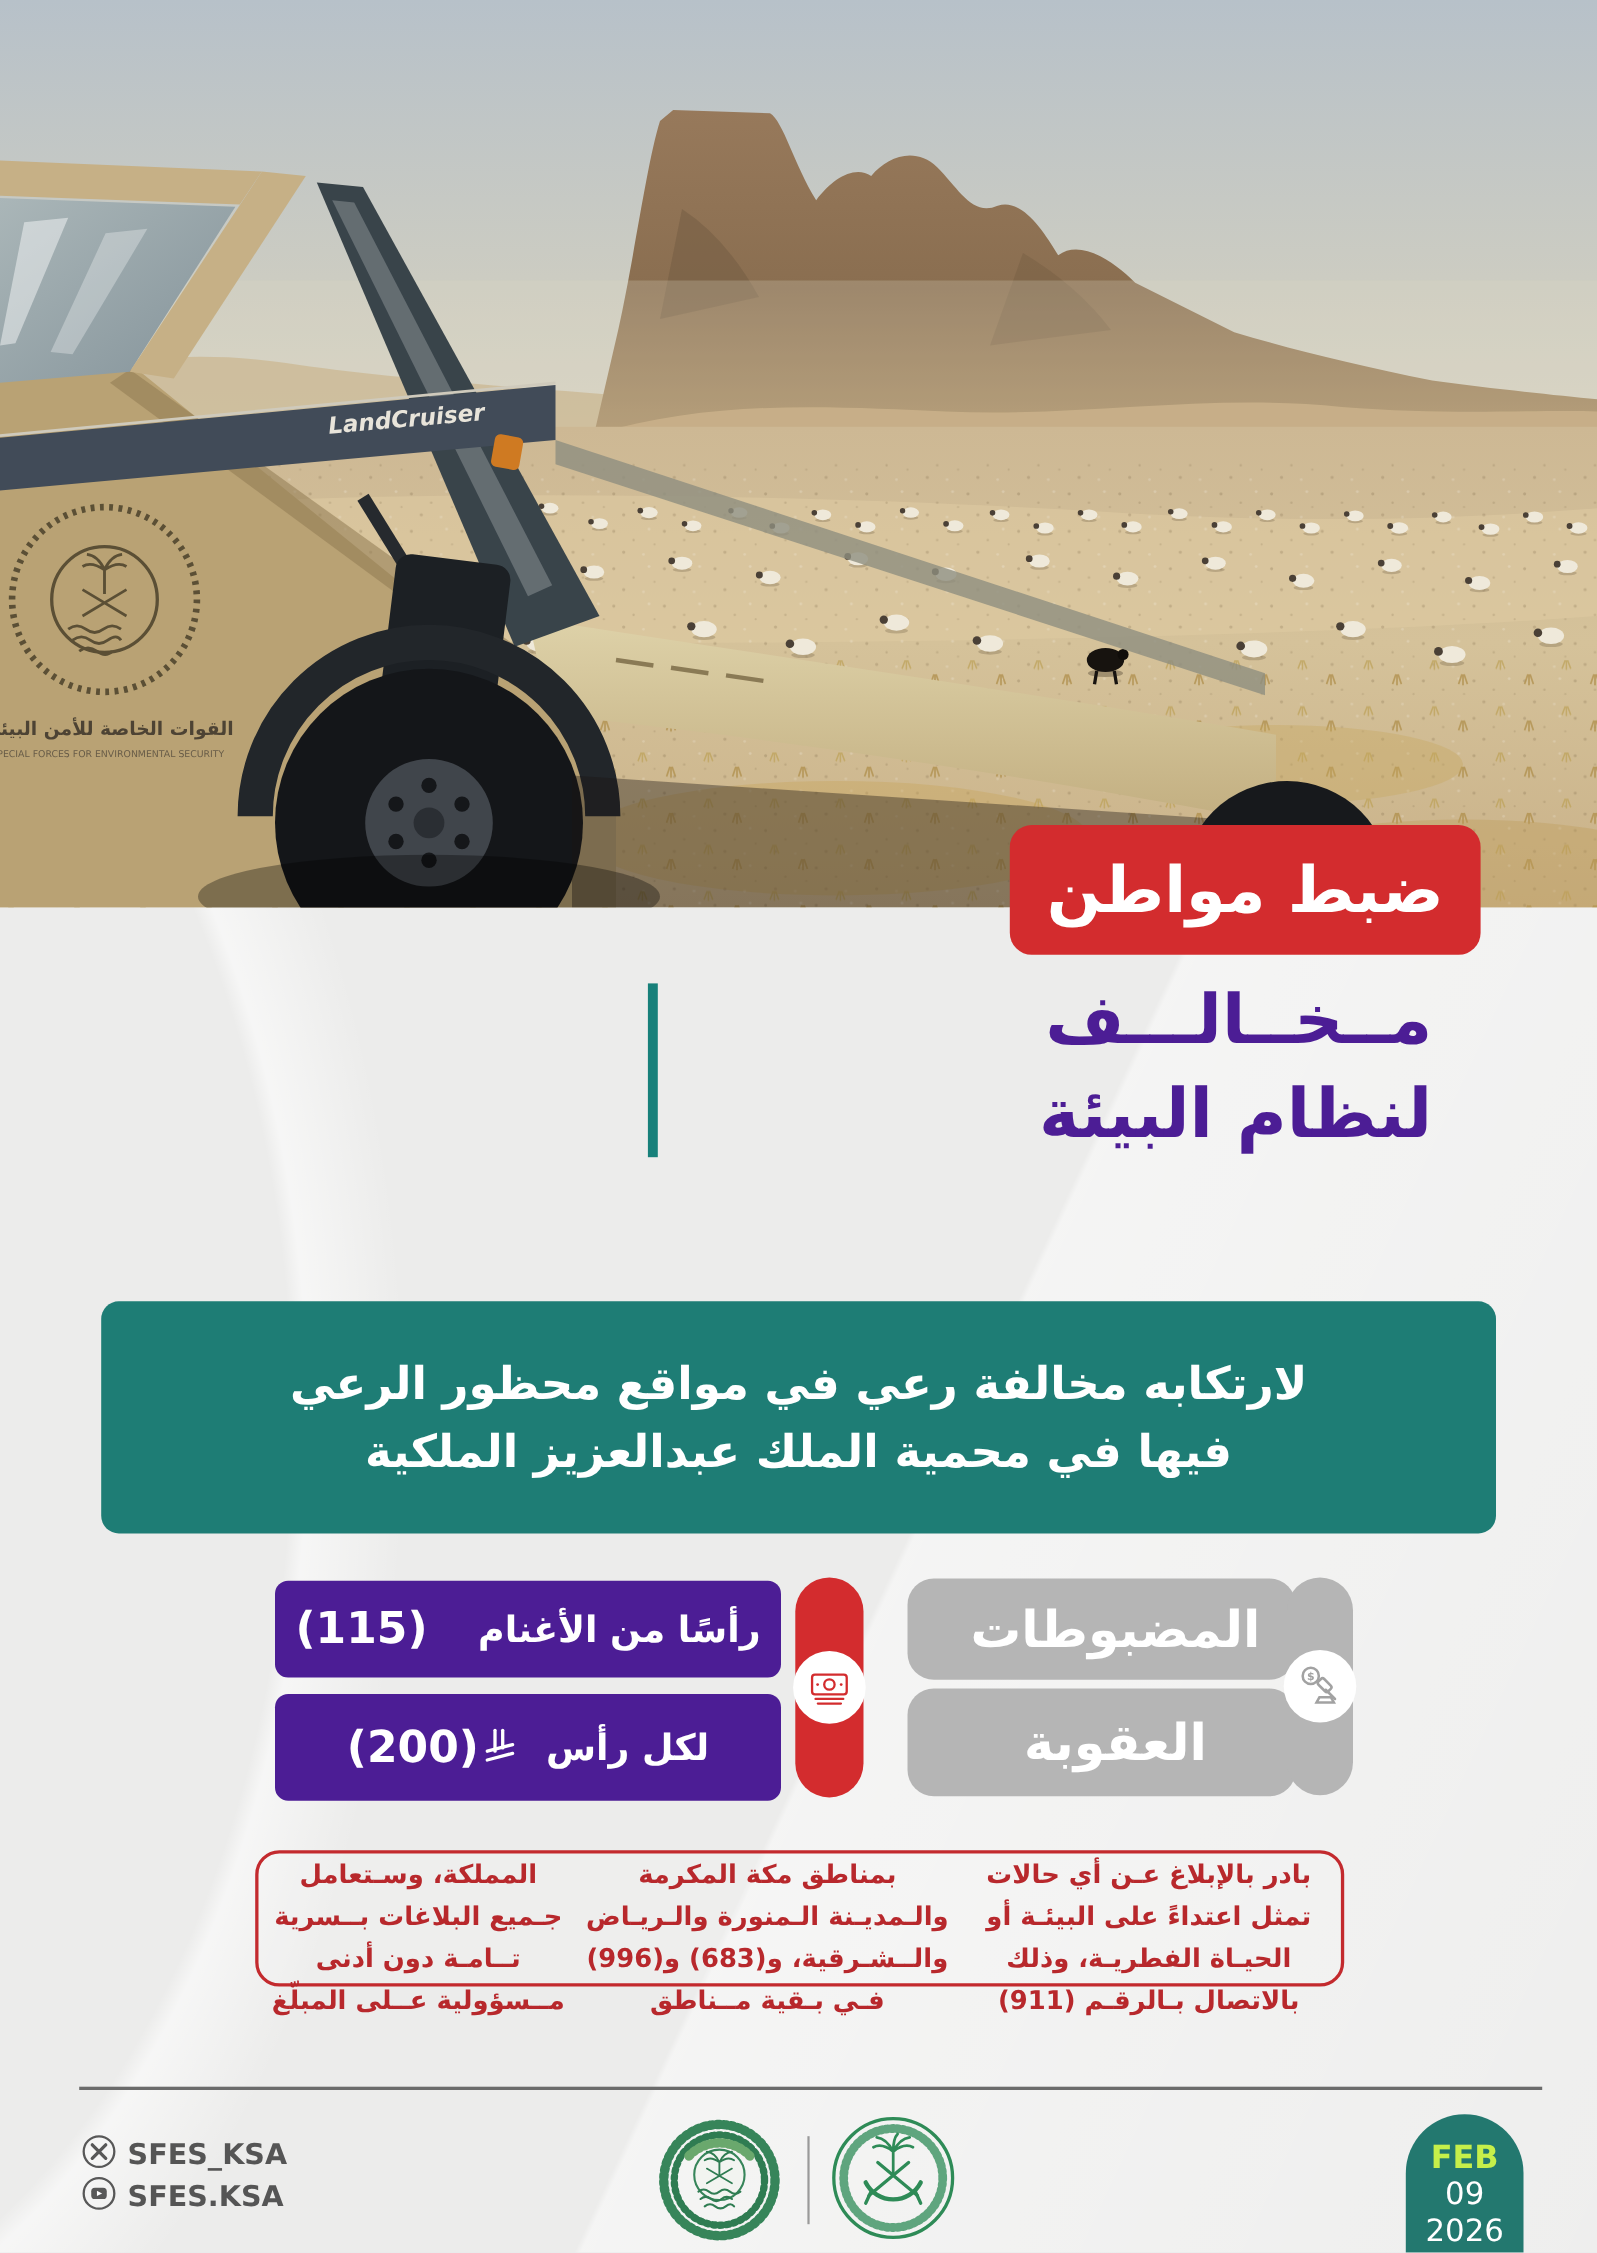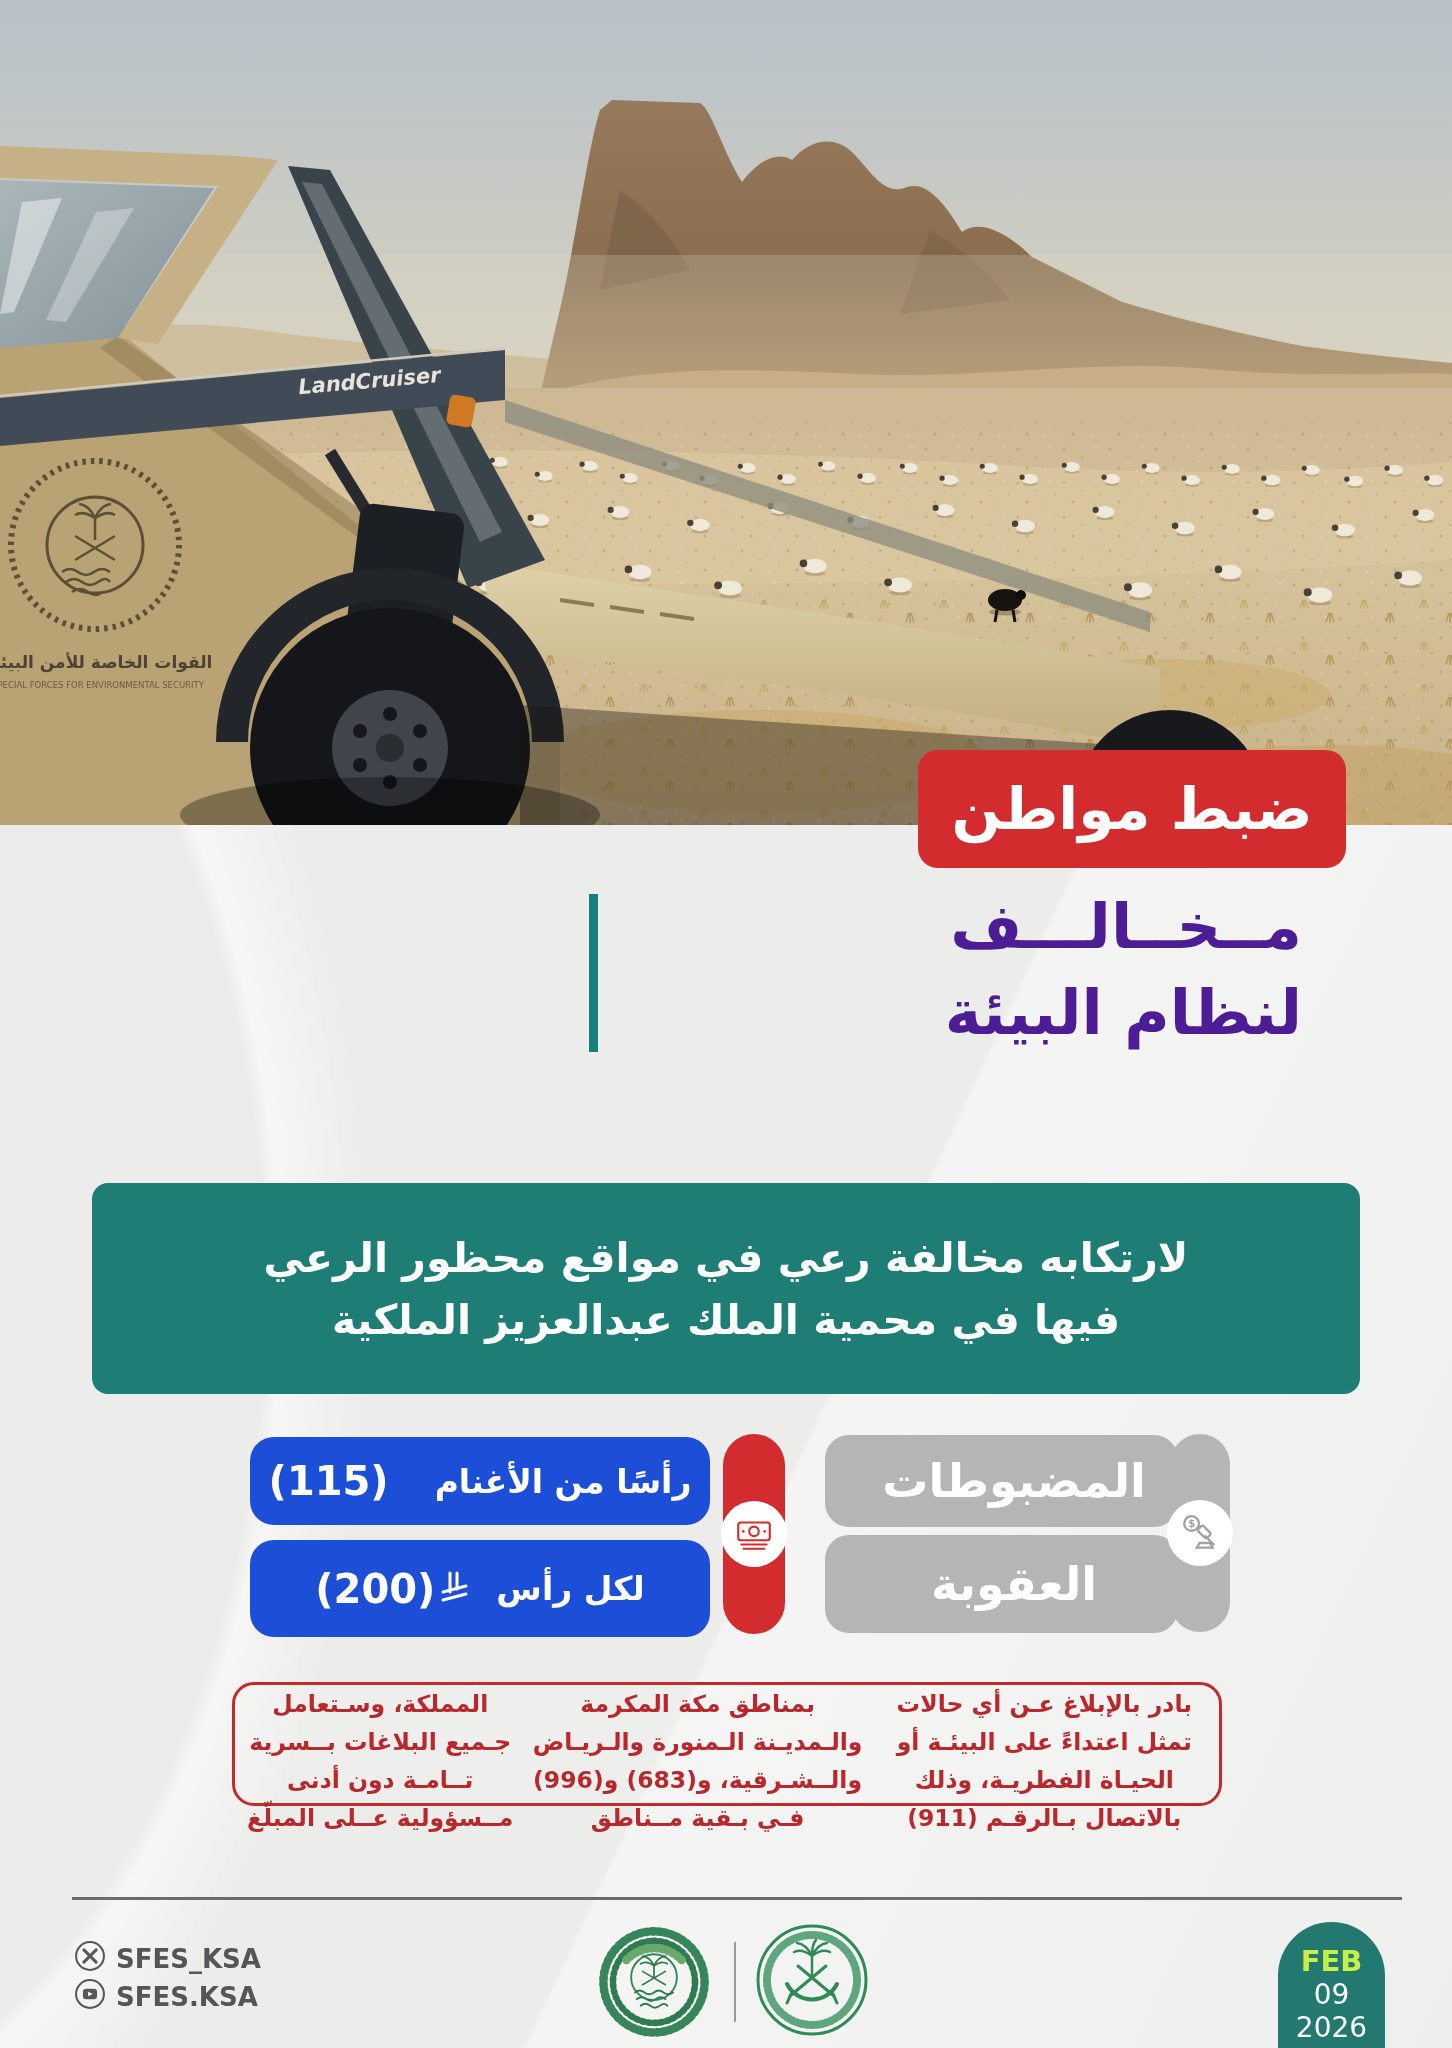--- a/index.html
+++ b/index.html
@@ -19,21 +19,21 @@
   .heading{position:absolute;right:140px;top:884px;width:700px;text-align:right;direction:rtl;color:#4c1d95;}
   .heading .bar{position:absolute;left:-13px;top:10px;width:9px;height:158px;background:#17807a;}
   .heading{left:602px;right:auto;}
   .h1,.h2{font-weight:bold;font-size:62px;line-height:1.38;padding-left:18px;}
   
   .tealbox{position:absolute;left:92px;top:1183px;width:1268px;height:211px;border-radius:16px;
            background:#1e7d75;color:#fff;direction:rtl;text-align:center;
            display:flex;flex-direction:column;justify-content:center;gap:14px;
            font-size:41px;font-weight:bold;}
   
-  .redbox{position:absolute;background:#1d4ed8;border-radius:24px;color:#fff;display:flex;align-items:center;justify-content:center;}
+  .redbox{position:absolute;background:#4c1d95;border-radius:12px;color:#fff;display:flex;align-items:center;justify-content:center;}
   .rb1{left:250px;top:1437px;width:460px;height:88px;gap:46px;}
   .rb2{left:250px;top:1540px;width:460px;height:97px;gap:26px;}
   .num{font-weight:bold;font-size:40px;direction:ltr;}
   .val{font-size:33px;font-weight:600;direction:rtl;}
   .numgrp{display:flex;align-items:center;gap:5px;}
   .pill{position:absolute;border-radius:31px;display:flex;align-items:center;justify-content:center;}
   .pill-red{left:723px;top:1434px;width:62px;height:200px;background:#d32c2e;}
   .pill-gray{left:1170px;top:1434px;width:60px;height:198px;background:#b5b5b5;}
   .pill .disc{width:66px;height:66px;border-radius:50%;background:#fff;display:flex;align-items:center;justify-content:center;flex:0 0 auto;}
   .graybox{position:absolute;background:#b5b5b5;border-radius:24px;color:#fff;display:flex;align-items:center;justify-content:center;

